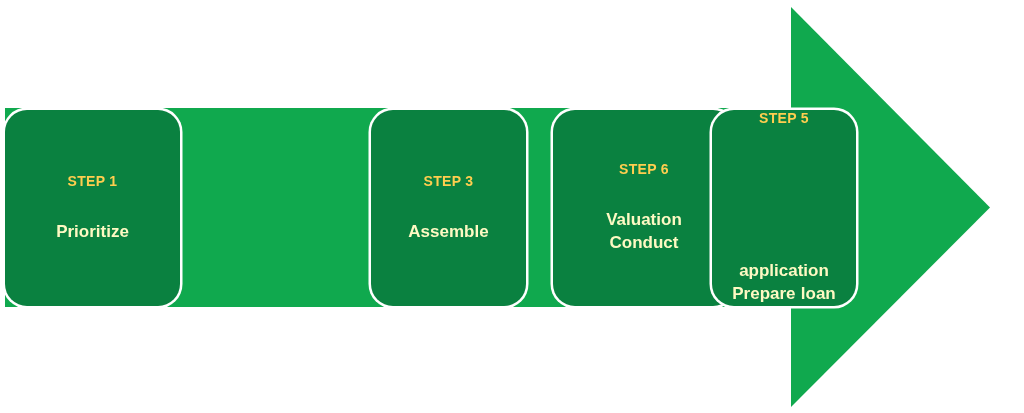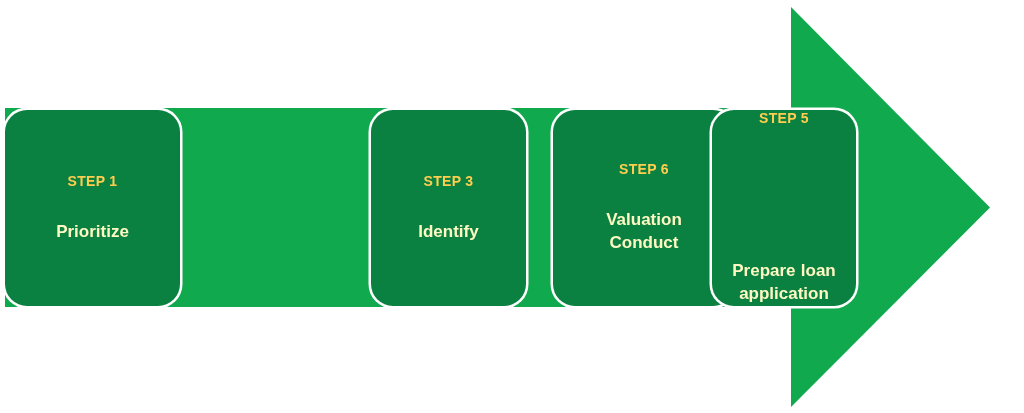--- a/index.html
+++ b/index.html
@@ -106,34 +106,34 @@
       <div class="step-num">STEP 1</div>
       <div class="step-label">
         <div>Prioritize</div>
       </div>
     </div>
 
 
     <div class="step-box" id="step-box-3">
       <div class="step-num">STEP 3</div>
       <div class="step-label">
-        <div>Identify</div>
+        <div>Assemble</div>
       </div>
     </div>
 
     <div class="step-box" id="step-box-4">
       <div class="step-num">STEP 6</div>
       <div class="step-label">
         <div>Valuation</div>
         <div>Conduct</div>
       </div>
     </div>
 
     <div class="step-box" id="step-box-5">
       <div class="step-num">STEP 5</div>
       <div class="step-label">
+        <div>application</div>
         <div>Prepare loan</div>
-        <div>application</div>
       </div>
     </div>
 
   </div>
 </div>
 
 </body></html>

